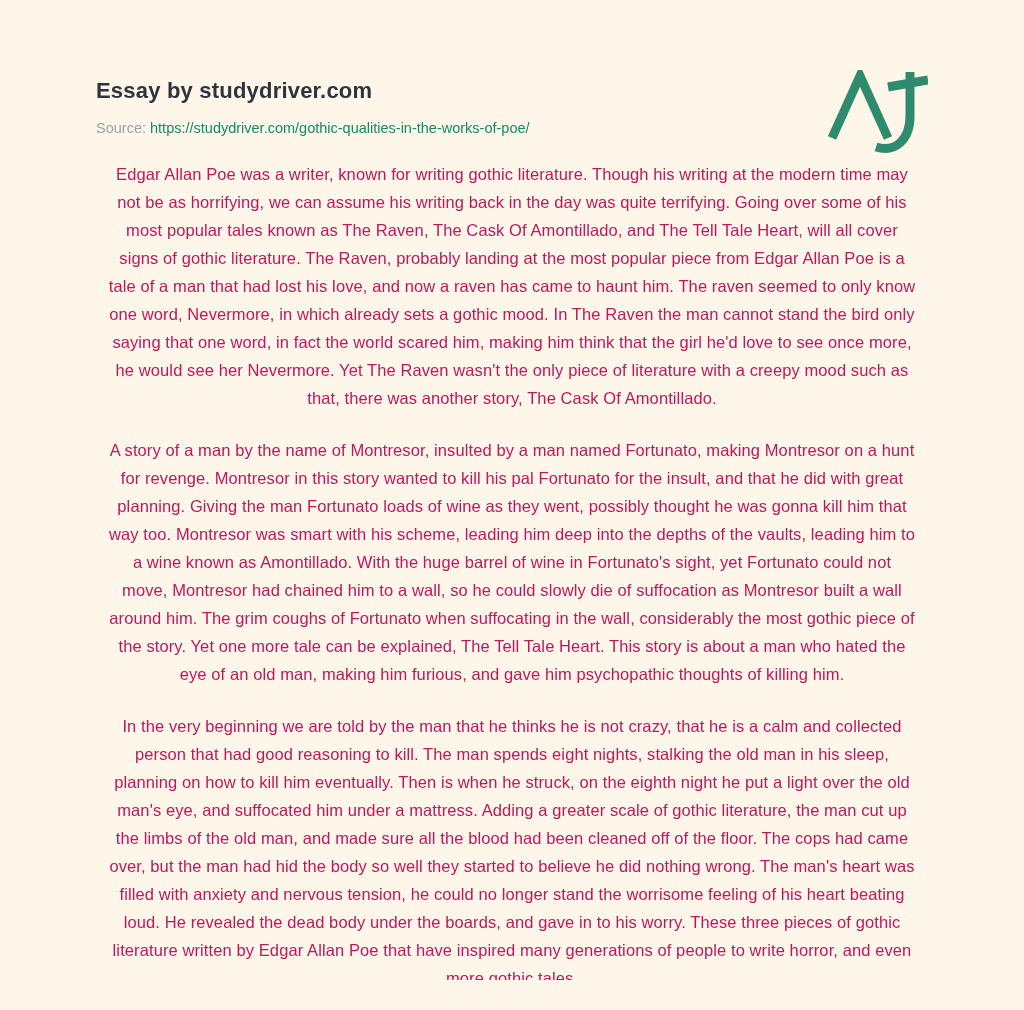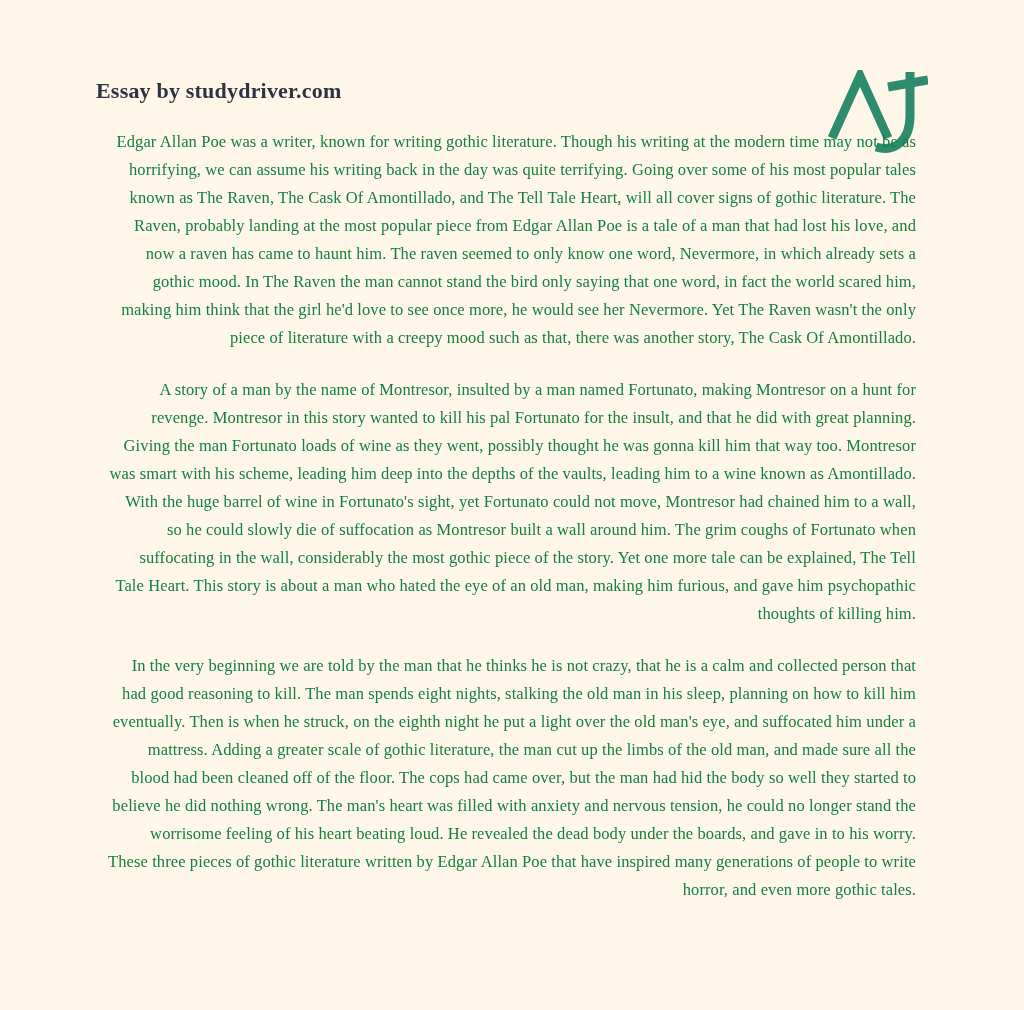--- a/index.html
+++ b/index.html
@@ -8,21 +8,20 @@
     background: #fdf6e9;
     font-family: "Liberation Sans", "DejaVu Sans", sans-serif;
   }
   .page {
     position: relative;
     width: 1024px;
     height: 980px;
     background: #fdf6e9;
     overflow: hidden;
     box-sizing: border-box;
-    font-family: Liberation Serif, serif;
   }
   .content {
     position: absolute;
     left: 96px;
     right: 96px;
     top: 0;
   }
   .essay-by {
     margin-top: 78px;
     font-size: 22px;
@@ -52,23 +51,23 @@
     font-size: 29px;
     font-weight: 600;
     color: #3a3d47;
     letter-spacing: 0.2px;
   }
   .body-text p {
     margin: 12px;
     margin-top: 24px;
     font-size: 16.5px;
     line-height: 28px;
-    color: #15803d;
+    color: #be185d;
     letter-spacing: 0.1px;
-    text-align: right;
+    text-align: center;
   }
   .body-text {
     margin-top: 8px;
   }
 </style>
 </head>
 <body>
 
 <div class="page">
 
@@ -77,20 +76,24 @@
       <path d="M4 68 L32 6 L60 68"></path>
       <path d="M82 2 L82 46 C82 70 67 83 48 77"></path>
       <path d="M60 17 L100 10"></path>
     </g>
   </svg>
 
   <div class="content">
 
     <div class="essay-by">Essay by studydriver.com</div>
 
+    <div class="source-line">
+      <span>Source:</span>
+      <a href="#" title="https://studydriver.com/gothic-qualities-in-the-works-of-poe/">https://studydriver.com/gothic-qualities-in-the-works-of-poe/</a>
+    </div>
 
 
     <div class="body-text">
       <p>Edgar Allan Poe was a writer, known for writing gothic literature. Though his writing at the modern time may not be as horrifying, we can assume his writing back in the day was quite terrifying. Going over some of his most popular tales known as The Raven, The Cask Of Amontillado, and The Tell Tale Heart, will all cover signs of gothic literature. The Raven, probably landing at the most popular piece from Edgar Allan Poe is a tale of a man that had lost his love, and now a raven has came to haunt him. The raven seemed to only know one word, Nevermore, in which already sets a gothic mood. In The Raven the man cannot stand the bird only saying that one word, in fact the world scared him, making him think that the girl he'd love to see once more, he would see her Nevermore. Yet The Raven wasn't the only piece of literature with a creepy mood such as that, there was another story, The Cask Of Amontillado.</p>
       <p>A story of a man by the name of Montresor, insulted by a man named Fortunato, making Montresor on a hunt for revenge. Montresor in this story wanted to kill his pal Fortunato for the insult, and that he did with great planning. Giving the man Fortunato loads of wine as they went, possibly thought he was gonna kill him that way too. Montresor was smart with his scheme, leading him deep into the depths of the vaults, leading him to a wine known as Amontillado. With the huge barrel of wine in Fortunato's sight, yet Fortunato could not move, Montresor had chained him to a wall, so he could slowly die of suffocation as Montresor built a wall around him. The grim coughs of Fortunato when suffocating in the wall, considerably the most gothic piece of the story. Yet one more tale can be explained, The Tell Tale Heart. This story is about a man who hated the eye of an old man, making him furious, and gave him psychopathic thoughts of killing him.</p>
       <p>In the very beginning we are told by the man that he thinks he is not crazy, that he is a calm and collected person that had good reasoning to kill. The man spends eight nights, stalking the old man in his sleep, planning on how to kill him eventually. Then is when he struck, on the eighth night he put a light over the old man's eye, and suffocated him under a mattress. Adding a greater scale of gothic literature, the man cut up the limbs of the old man, and made sure all the blood had been cleaned off of the floor. The cops had came over, but the man had hid the body so well they started to believe he did nothing wrong. The man's heart was filled with anxiety and nervous tension, he could no longer stand the worrisome feeling of his heart beating loud. He revealed the dead body under the boards, and gave in to his worry. These three pieces of gothic literature written by Edgar Allan Poe that have inspired many generations of people to write horror, and even more gothic tales.</p>
     </div>
 
   </div>
 </div>

